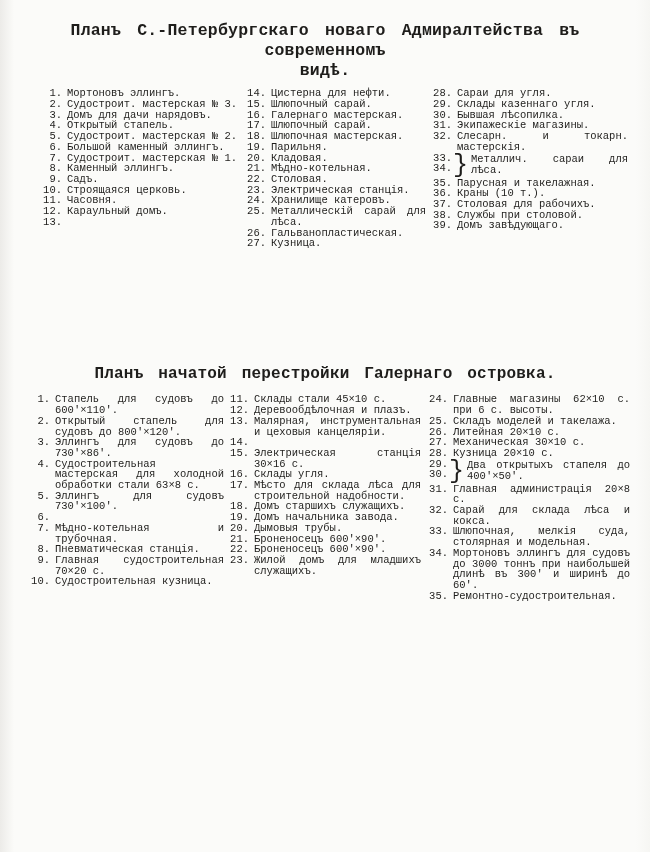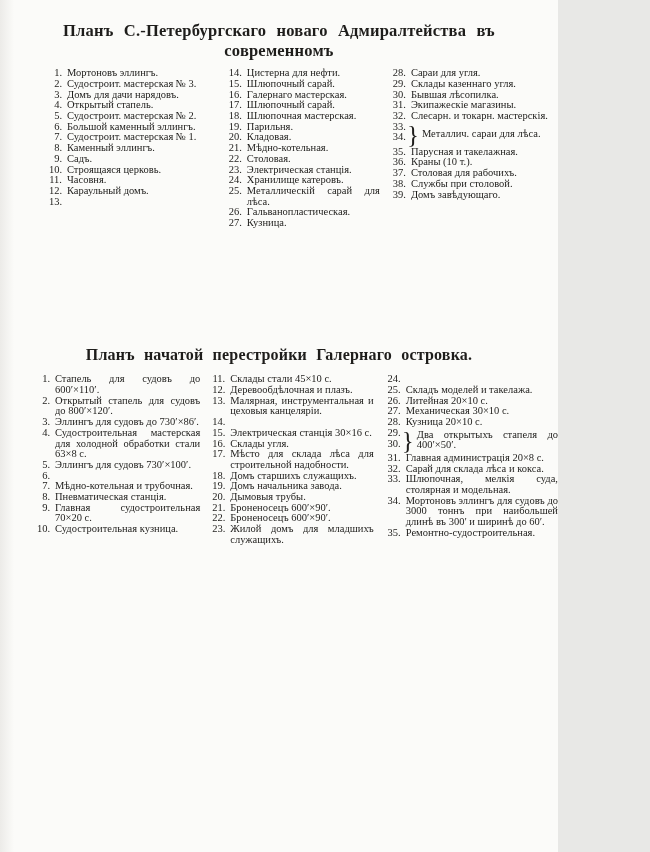--- a/index.html
+++ b/index.html
@@ -3,24 +3,25 @@
 <meta charset="utf-8">
 <style>
   html,body{margin:0;padding:0;}
   body{
     width:650px;height:852px;
     background:#e8e8e6;
     font-family:"Liberation Serif","DejaVu Serif",serif;
   }
   .page{
     position:relative;
-    width:558px;height:852px;
+    width:650px;height:852px;
     overflow:hidden;
     color:#1e1d1b;
     background:linear-gradient(90deg,#ecebe8 0px,#fbfbf9 14px,#fbfbf9 636px,#f6f6f3 650px);
+    font-family:Liberation Mono, monospace;
   }
   .doc-title{
     text-align:center;
     font-weight:bold;
     font-size:16.5px;
     line-height:1.22;
     letter-spacing:.2px;
     word-spacing:6px;
     padding:21px 30px 0 30px;
   }
@@ -68,20 +69,21 @@
   }
   .group .txt{align-self:center;margin-left:0;}
 </style>
 </head>
 <body>
 
 <div class="page">
 
   <div class="doc-title doc-title-1">
     <span class="tline">Планъ С.-Петербургскаго новаго Адмиралтейства въ современномъ</span>
+    <span class="tline">видѣ.</span>
   </div>
 
   <div class="legend legend-1" id="legend-0">
       <div class="col col1">
         <div class="item">
           <span class="num">1.</span>
           <span class="txt">Мортоновъ эллингъ.</span>
         </div>
         <div class="item">
           <span class="num">2.</span>
@@ -336,20 +338,21 @@
           <span class="txt">Броненосецъ 600′×90′.</span>
         </div>
         <div class="item">
           <span class="num">23.</span>
           <span class="txt">Жилой домъ для младшихъ служащихъ.</span>
         </div>
       </div>
       <div class="col col3">
         <div class="item">
           <span class="num">24.</span>
+          <span class="txt">Главные магазины 62×10 с. при 6 с. высоты.</span>
         </div>
         <div class="item">
           <span class="num">25.</span>
           <span class="txt">Складъ моделей и такелажа.</span>
         </div>
         <div class="item">
           <span class="num">26.</span>
           <span class="txt">Литейная 20×10 с.</span>
         </div>
         <div class="item">

